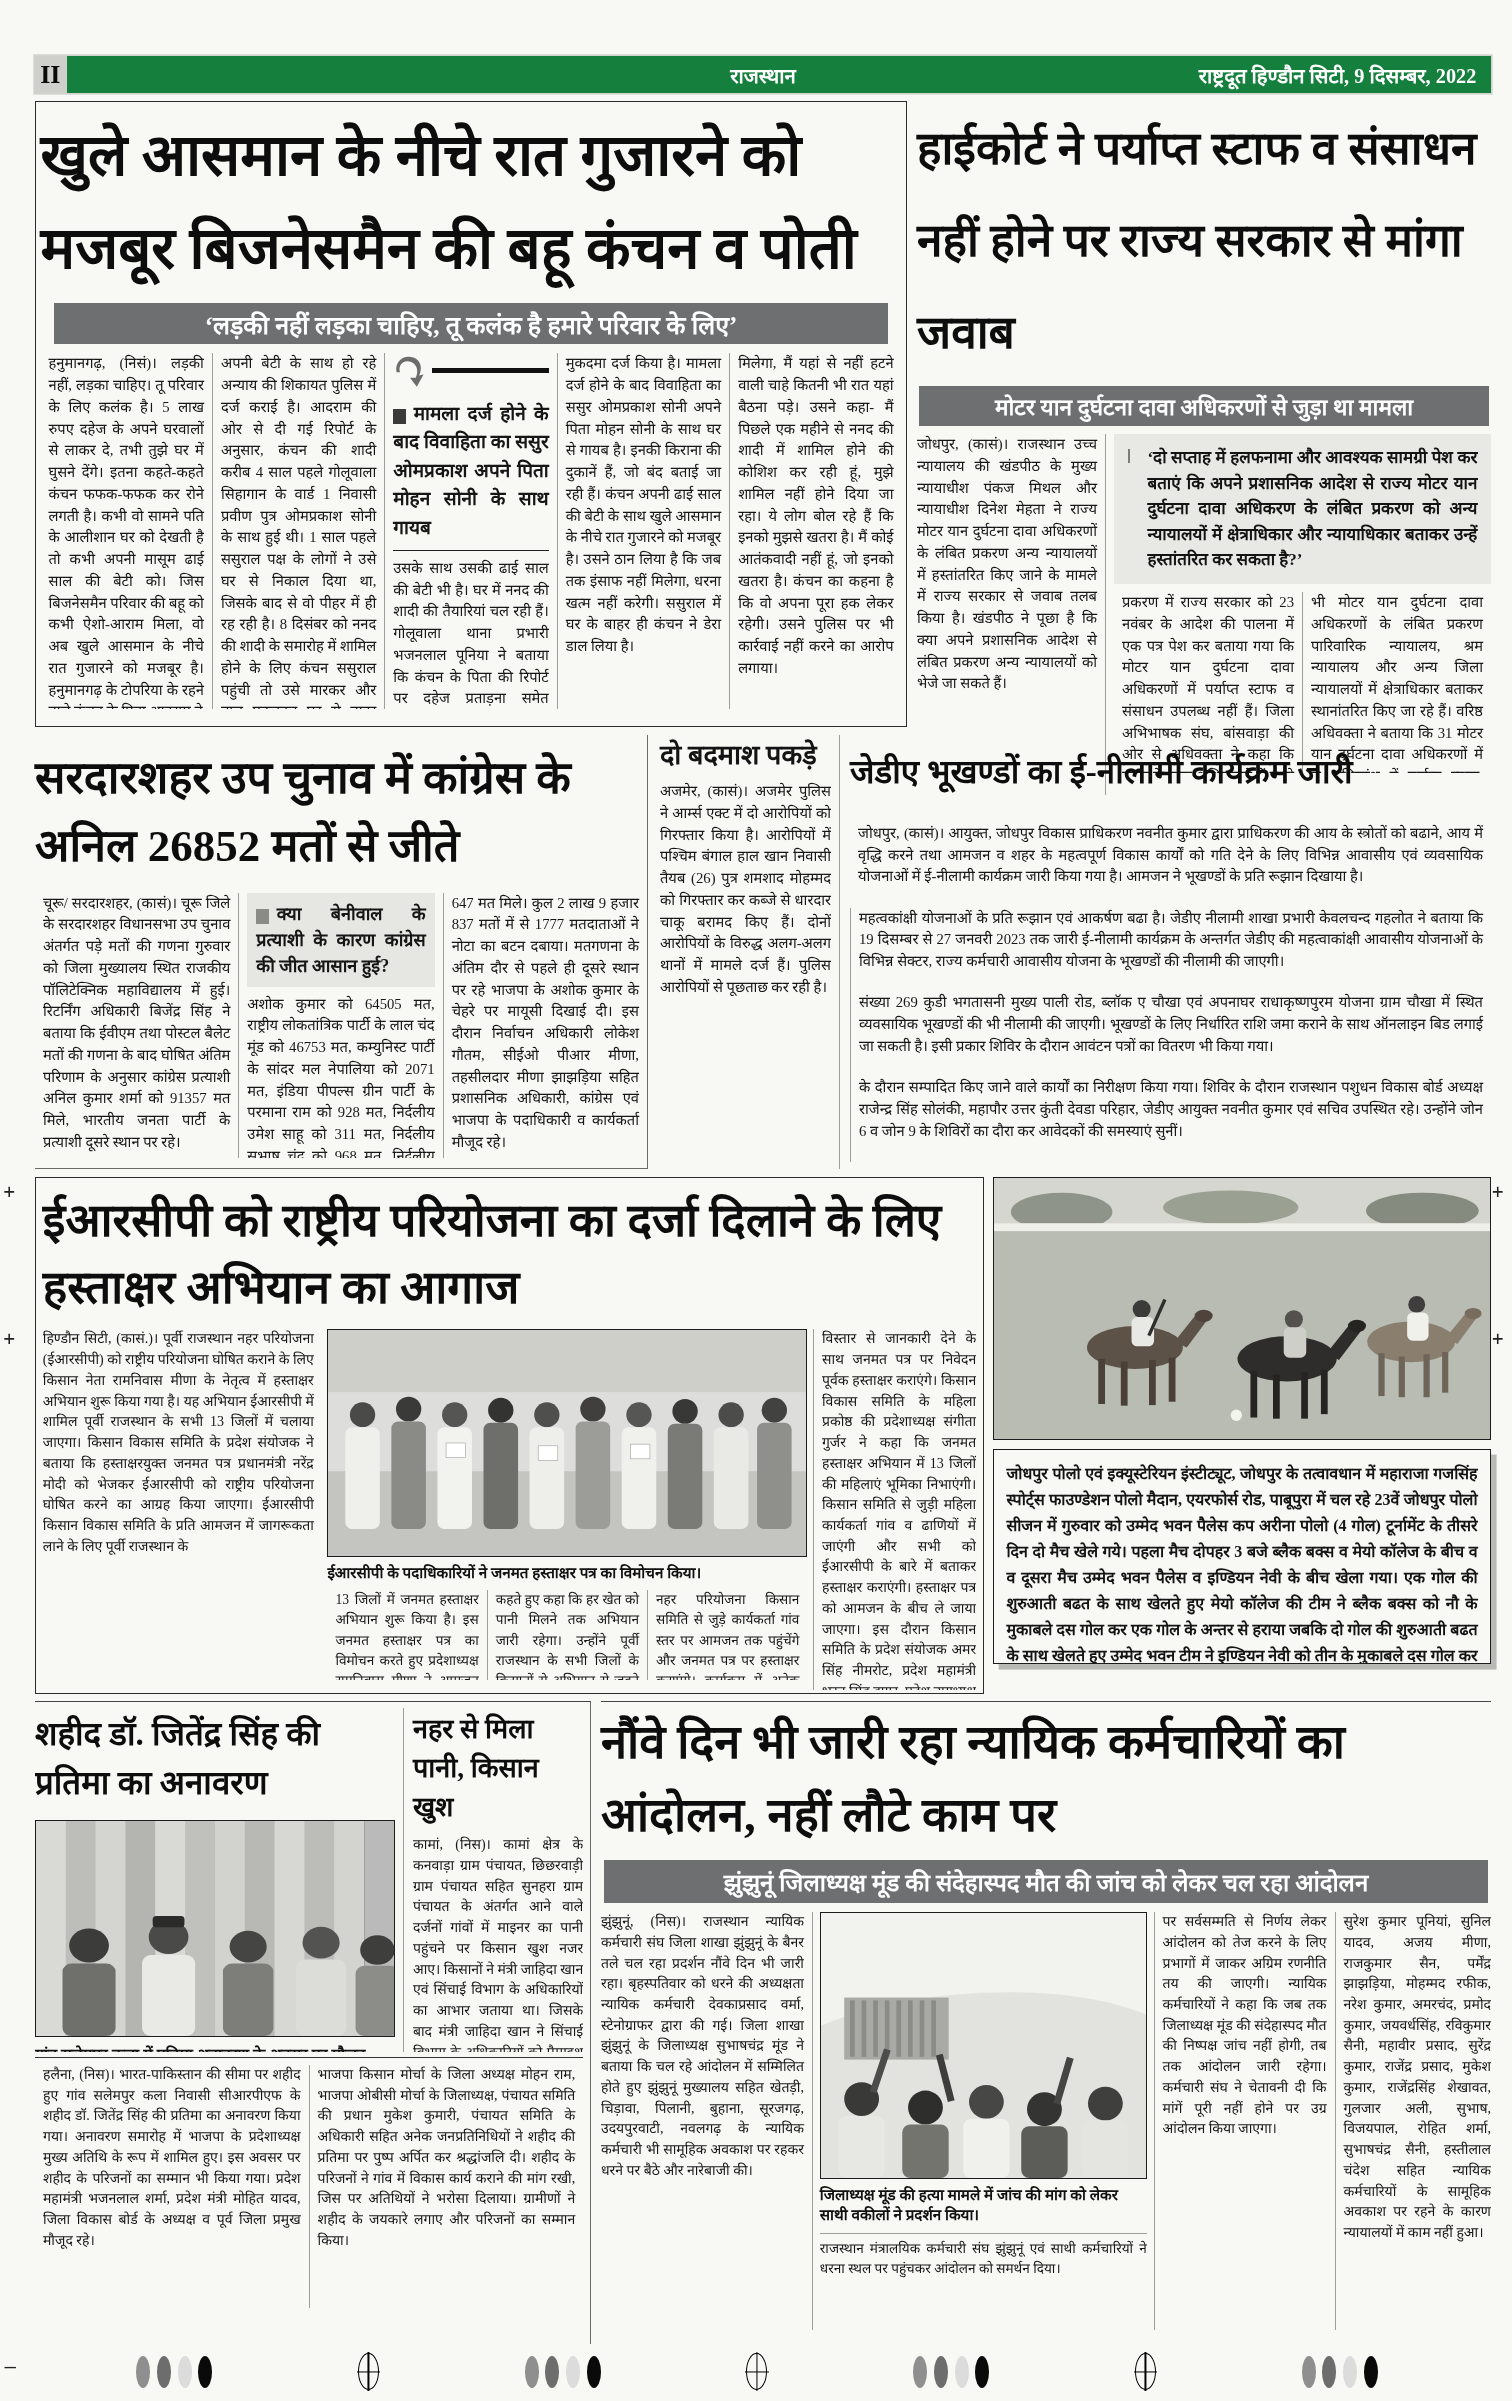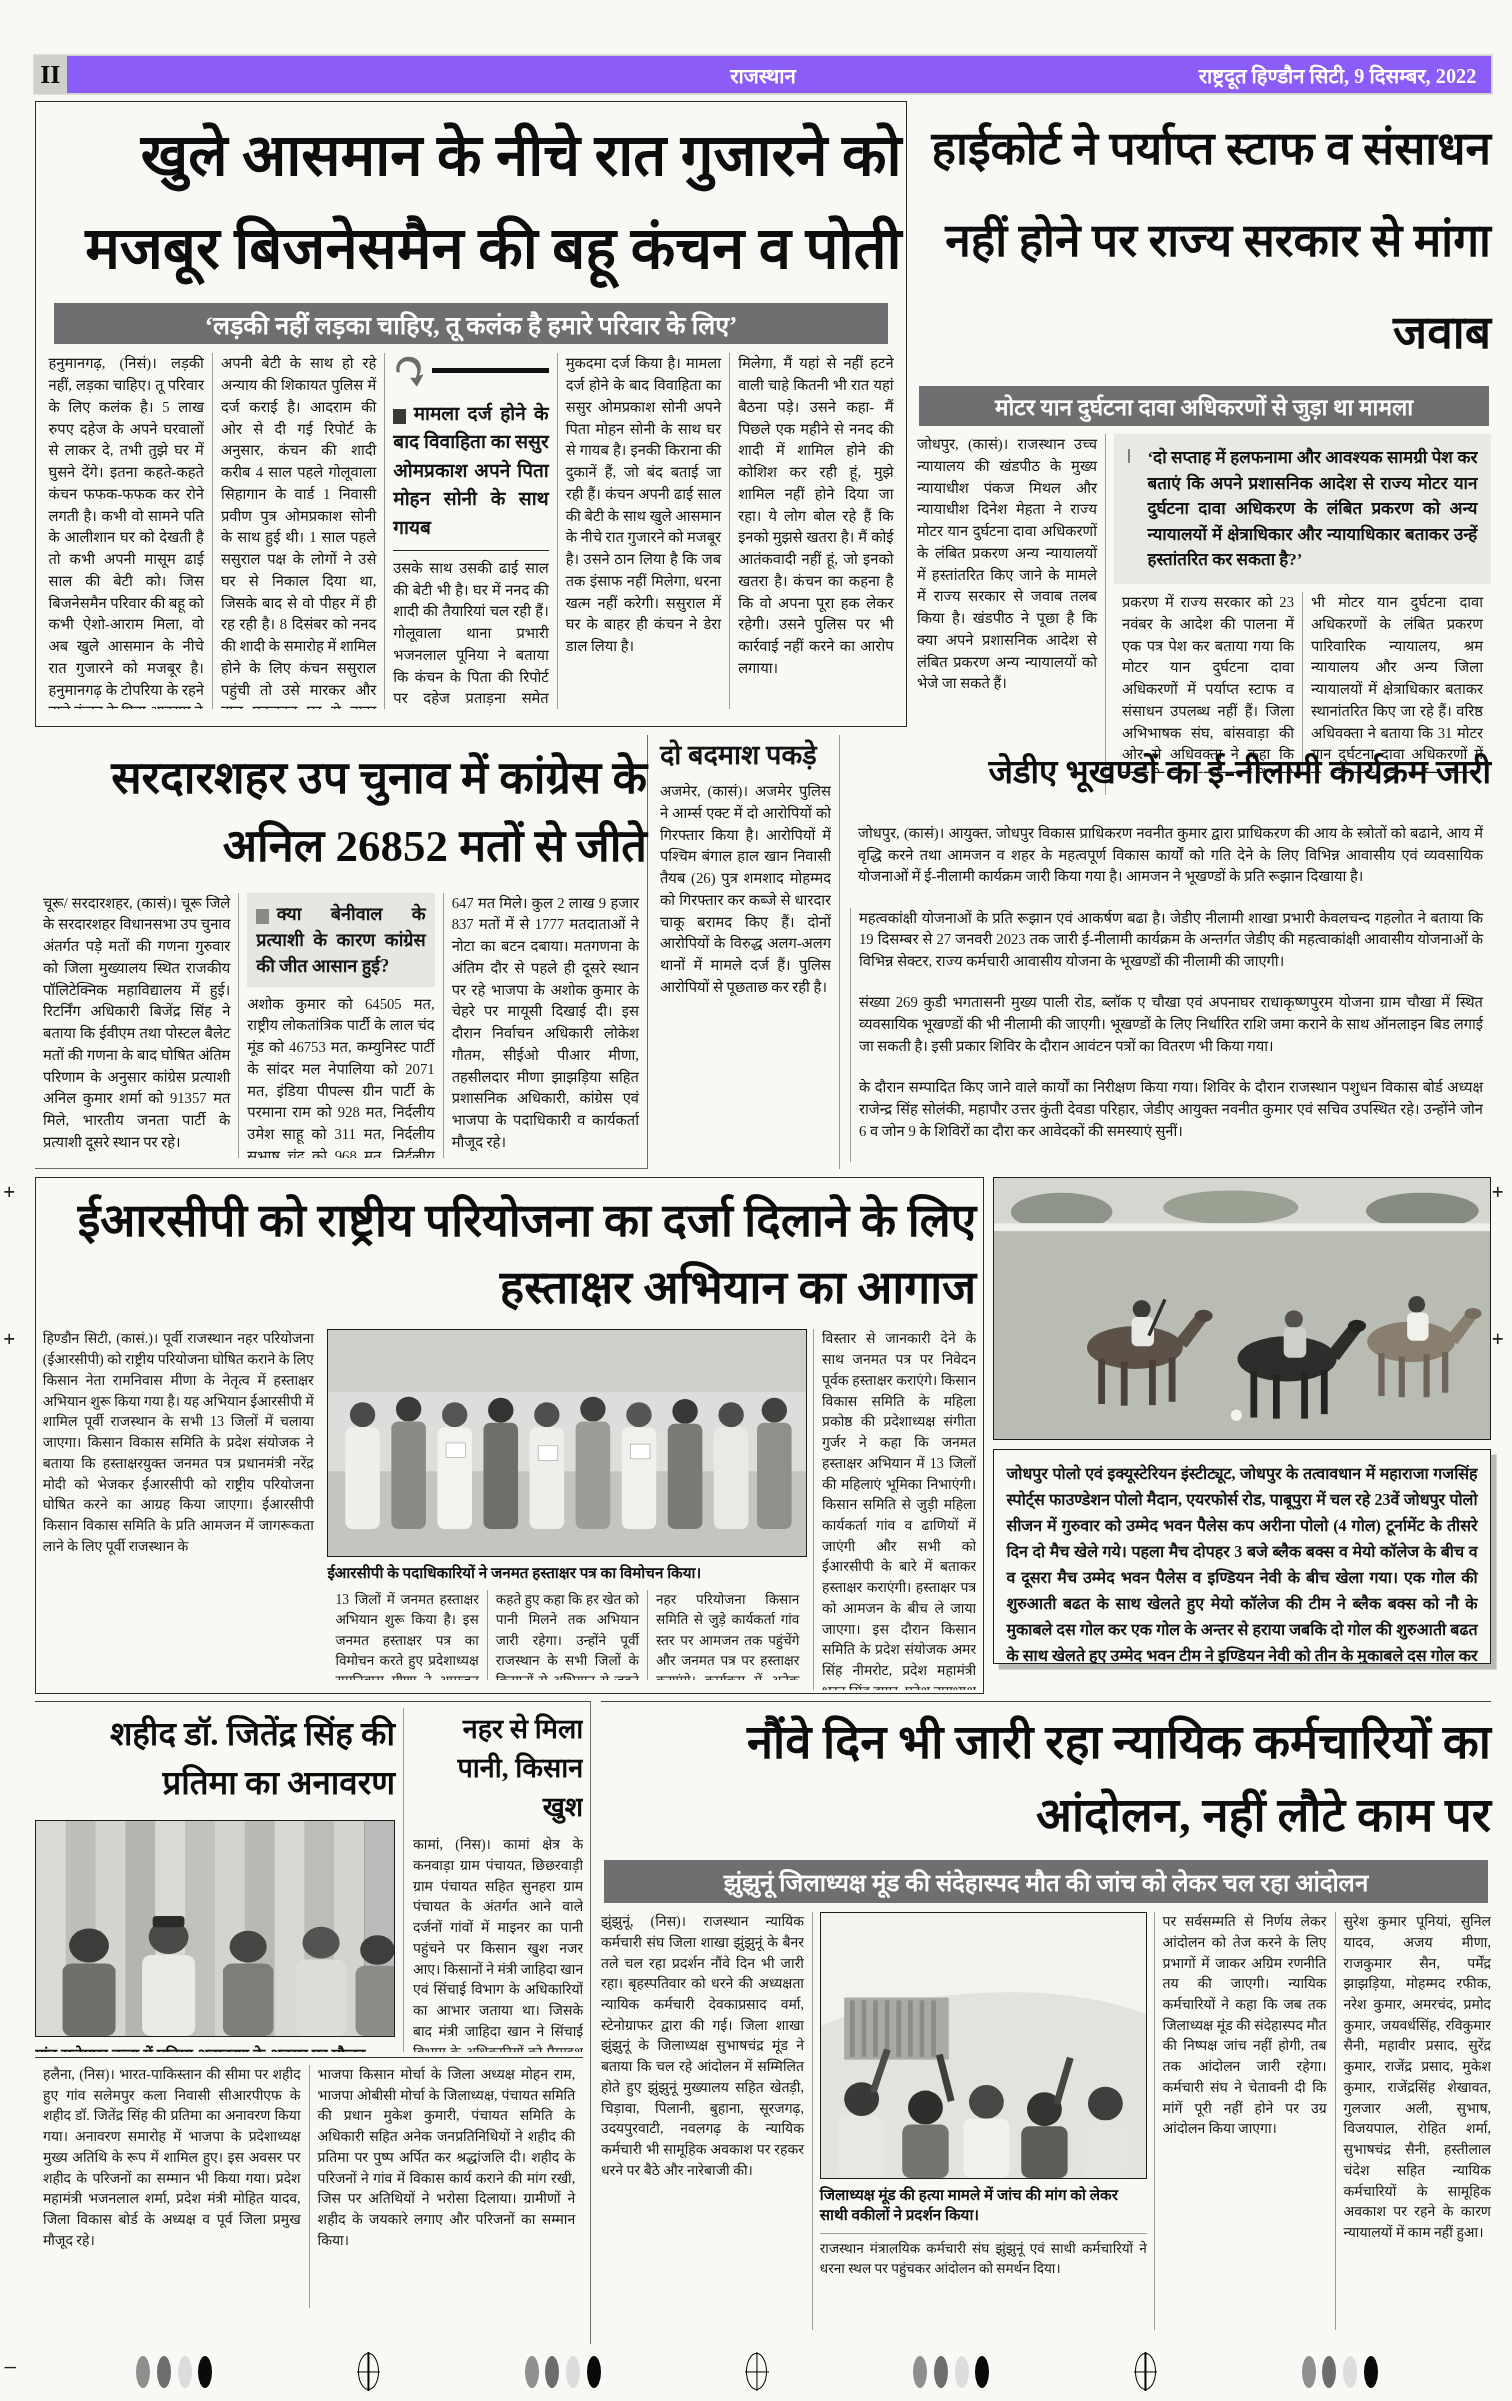--- a/index.html
+++ b/index.html
@@ -1,19 +1,19 @@
 <!DOCTYPE html>
 <html style="font-size:9px"><head>
 <meta charset="utf-8">
 <style>
   html,body{margin:0;padding:0;background:#e9e9e6;}
   .page{position:relative;width:1512px;height:2401px;background:#f8f8f5;
         font-family:"Liberation Serif","DejaVu Serif",serif;color:#141414;overflow:hidden;}
   .abs{position:absolute;}
-  .hl{font-weight:700;color:#0d0d0d;text-align:right;}
+  .hl{font-weight:700;color:#0d0d0d;text-align:left;}
   .kicker{background:#6e6f71;color:#fff;font-weight:700;display:flex;align-items:center;justify-content:center;text-align:center;}
   .bodytxt{font-size:14.7px;line-height:1.48;text-align:justify;color:#161616;overflow:hidden;}
   .cols{display:flex;overflow:hidden;}
   .col{flex:1;padding:0 8px;overflow:hidden;}
   .col + .col{border-left:0.6px solid #9d9d99;}
   .caption{font-weight:700;font-size:15.2px;line-height:1.35;color:#111;}
   .photo{position:relative;border:1.1px solid #1d1d1d;overflow:hidden;background:#cfcfcb;}
   .photo svg{display:block;width:100%;height:100%;}
   .inset{background:#e6e6e2;padding:8px 9px;margin-bottom:6.8px;}
   .inset .t{font-size:18px;font-weight:700;line-height:1.45;}
@@ -34,21 +34,21 @@
 <body>
 
 <div class="page">
 
   <div class="cropmark" style="left:3.4px;top:1180px;">+</div>
   <div class="cropmark" style="left:3.4px;top:1327px;">+</div>
   <div class="cropmark" style="left:1492px;top:1180px;">+</div>
   <div class="cropmark" style="left:1492px;top:1327px;">+</div>
   <div class="cropmark" style="left:4.5px;top:2355px;">—</div>
 
-  <div class="abs" style="left:35px;top:56px;width:1456px;height:37px;background:#8b5cf6;box-shadow:0 0 0 1.7px #d2d2cf;display:flex;align-items:center;">
+  <div class="abs" style="left:35px;top:56px;width:1456px;height:37px;background:#15803d;box-shadow:0 0 0 1.7px #d2d2cf;display:flex;align-items:center;">
     <div style="width:30.5px;height:37px;background:#cfcfcc;color:#0a0a0a;font-weight:900;font-size:26px;display:flex;align-items:center;justify-content:center;border-right:1.7px solid #d2d2cf;">
       <span>II</span>
     </div>
     <div style="position:absolute;left:50%;transform:translateX(-50%);color:#fff;font-weight:700;font-size:20.3px;">राजस्थान</div>
     <div style="position:absolute;right:14.7px;color:#fff;font-weight:700;font-size:20.3px;">राष्ट्रदूत हिण्डौन सिटी, 9 दिसम्बर, 2022</div>
   </div>
 
   <div class="abs" style="left:35px;top:101px;width:872px;height:626px;border:1.1px solid #2c2c2c;padding:4.5px;box-sizing:border-box;">
     <div class="hl" style="font-size:58px;line-height:1.6;margin-top:3.4px;">खुले आसमान के नीचे रात गुजारने को मजबूर बिजनेसमैन की बहू कंचन व पोती</div>
     <div class="kicker" style="height:41px;margin:8px 13.6px 0;font-size:25px;">

